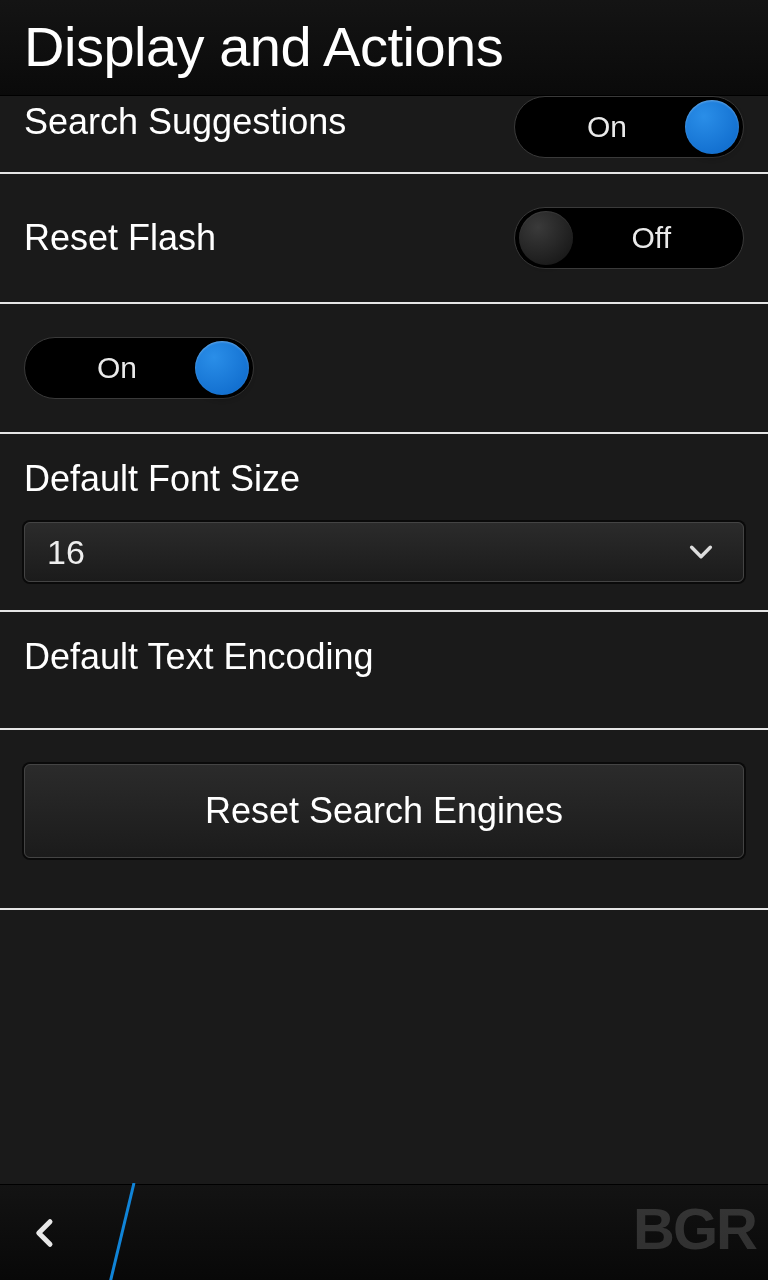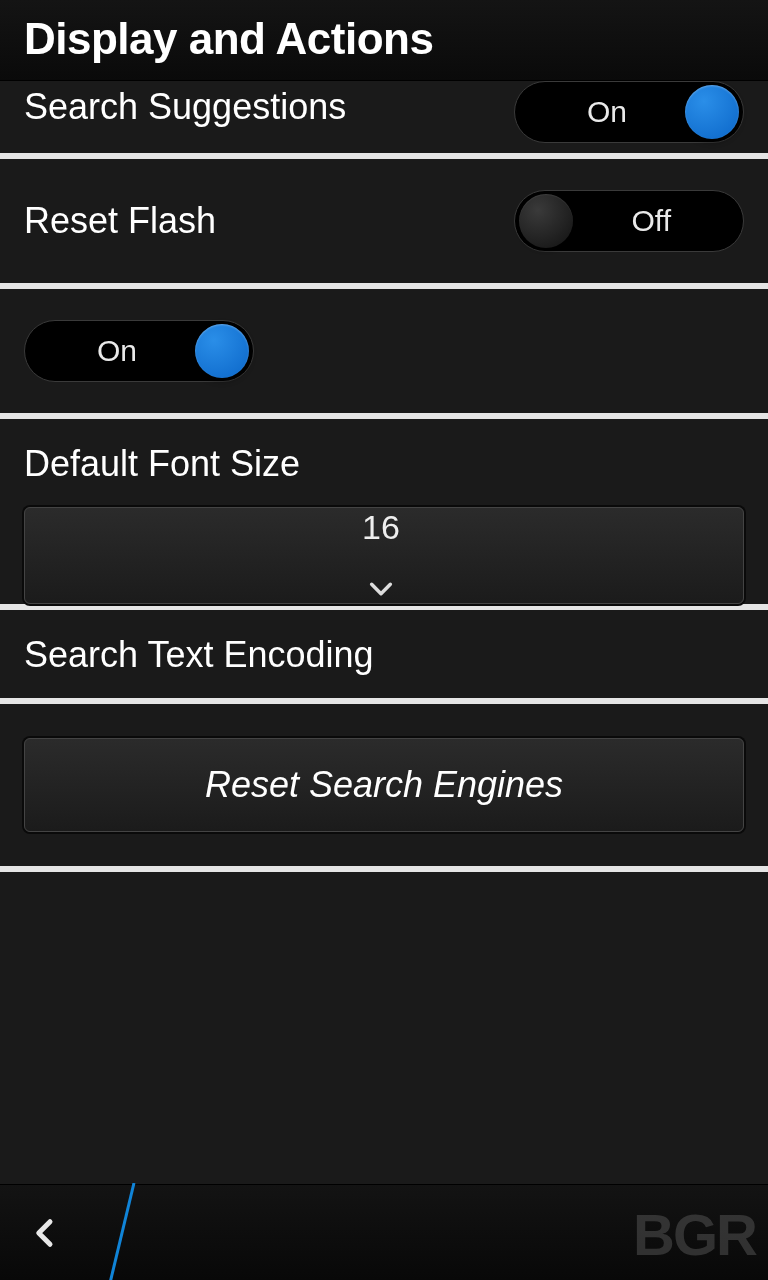--- a/index.html
+++ b/index.html
@@ -12,34 +12,34 @@
     display: flex;
     flex-direction: column;
   }
 
   .header {
     background: linear-gradient(#141414, #0a0a0a);
     padding: 14px 24px 16px;
     border-bottom: 1px solid #000;
   }
   .header-title {
-    font-size: 44px;
-    font-weight: 700;
+    font-size: 56px;
+    font-weight: 400;
     color: #fff;
     letter-spacing: -0.5px;
   }
 
   .content {
     flex: 1;
     overflow: hidden;
     background: #1a1a1a;
   }
 
   .row {
-    border-bottom: 6px solid #e5e5e5;
+    border-bottom: 2px solid #e5e5e5;
     padding: 0 24px;
     gap: 48px;
   }
   .row-toggle {
     display: flex;
     align-items: center;
     justify-content: space-between;
     height: 130px;
   }
   .row-toggle.first { height: 78px; align-items: flex-start; padding-top: 0; }
@@ -84,54 +84,53 @@
     position: absolute;
     font-size: 30px;
     color: #eaeaea;
     font-weight: 300;
   }
   .toggle.on .toggle-text { left: 72px; }
   .toggle.off .toggle-text { right: 72px; }
 
   .row-select {
     padding-top: 24px;
+    padding-bottom: 28px;
   }
   .select-label {
     font-size: 36px;
     color: #fff;
     font-weight: 300;
     margin-bottom: 22px;
   }
   .select {
     width: 100%;
-    height: 97px;
+    height: 60px;
     background: linear-gradient(#2b2b2b, #1b1b1b);
     border: 1px solid #444;
     border-radius: 6px;
     box-shadow: 0 0 0 2px #0a0a0a;
     display: flex;
     align-items: center;
     justify-content: space-between;
     padding: 0 28px 0 22px;
-    flex-direction: column;
   }
   .select-value {
     font-size: 34px;
     color: #eee;
     font-weight: 300;
   }
   .chevron-down {
     width: 28px; height: 28px;
     display: inline-block;
   }
 
   .row-button {
     padding-top: 34px;
-    padding-bottom: 34px;
-    font-style: italic;
+    padding-bottom: 50px;
   }
   .action-button {
     width: 100%;
     height: 94px;
     background: linear-gradient(#2b2b2b, #1b1b1b);
     border: 1px solid #444;
     border-radius: 6px;
     box-shadow: 0 0 0 2px #0a0a0a;
     display: flex;
     align-items: center;
@@ -164,21 +163,21 @@
   .blue-slash {
     position: absolute;
     left: 104px;
     top: -2px;
     width: 40px;
     height: 100px;
   }
   .watermark {
     position: absolute;
     right: 12px;
-    bottom: 12px;
+    bottom: 18px;
     font-size: 58px;
     font-weight: 800;
     letter-spacing: -2px;
     color: rgba(120,120,120,0.35);
     font-family: Arial, sans-serif;
   }
 </style>
 </head>
 <body>
 
@@ -217,21 +216,21 @@
       <span class="select-value">16</span>
       <span class="chevron-down">
         <svg viewBox="0 0 24 24" width="28" height="28">
             <path d="M4 8 L12 16 L20 8" fill="none" stroke="#ddd" stroke-width="3" stroke-linecap="round" stroke-linejoin="round"></path>
           </svg>
       </span>
     </div>
   </div>
 
   <div class="row row-select">
-    <div class="select-label">Search Text Encoding</div>
+    <div class="select-label">Default Text Encoding</div>
   </div>
 
   <div class="row row-button">
     <div class="action-button">
       <span class="action-button-label">Reset Search Engines</span>
     </div>
   </div>
 
 </div>
 

